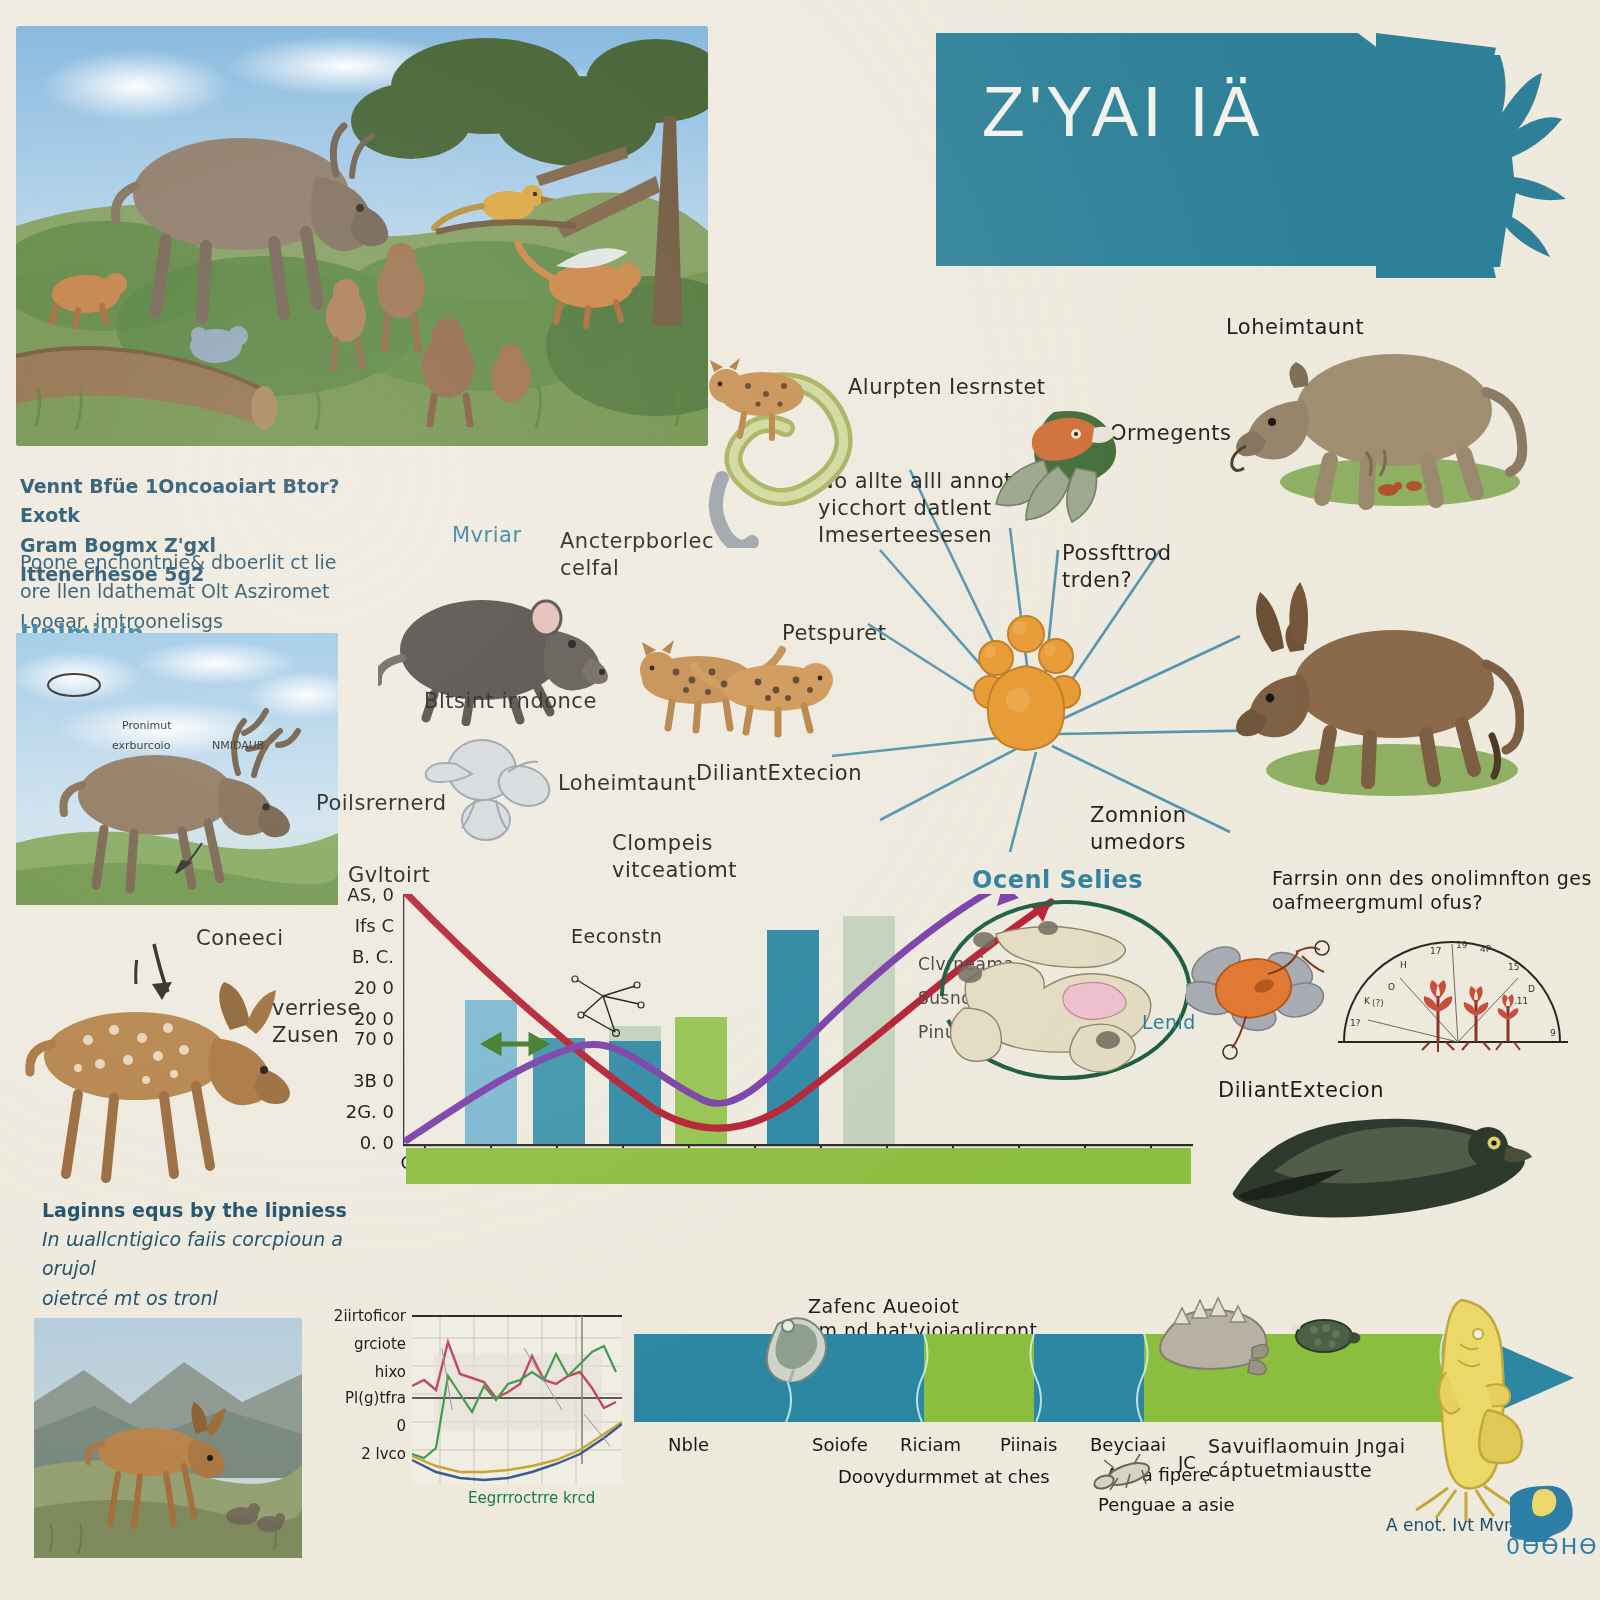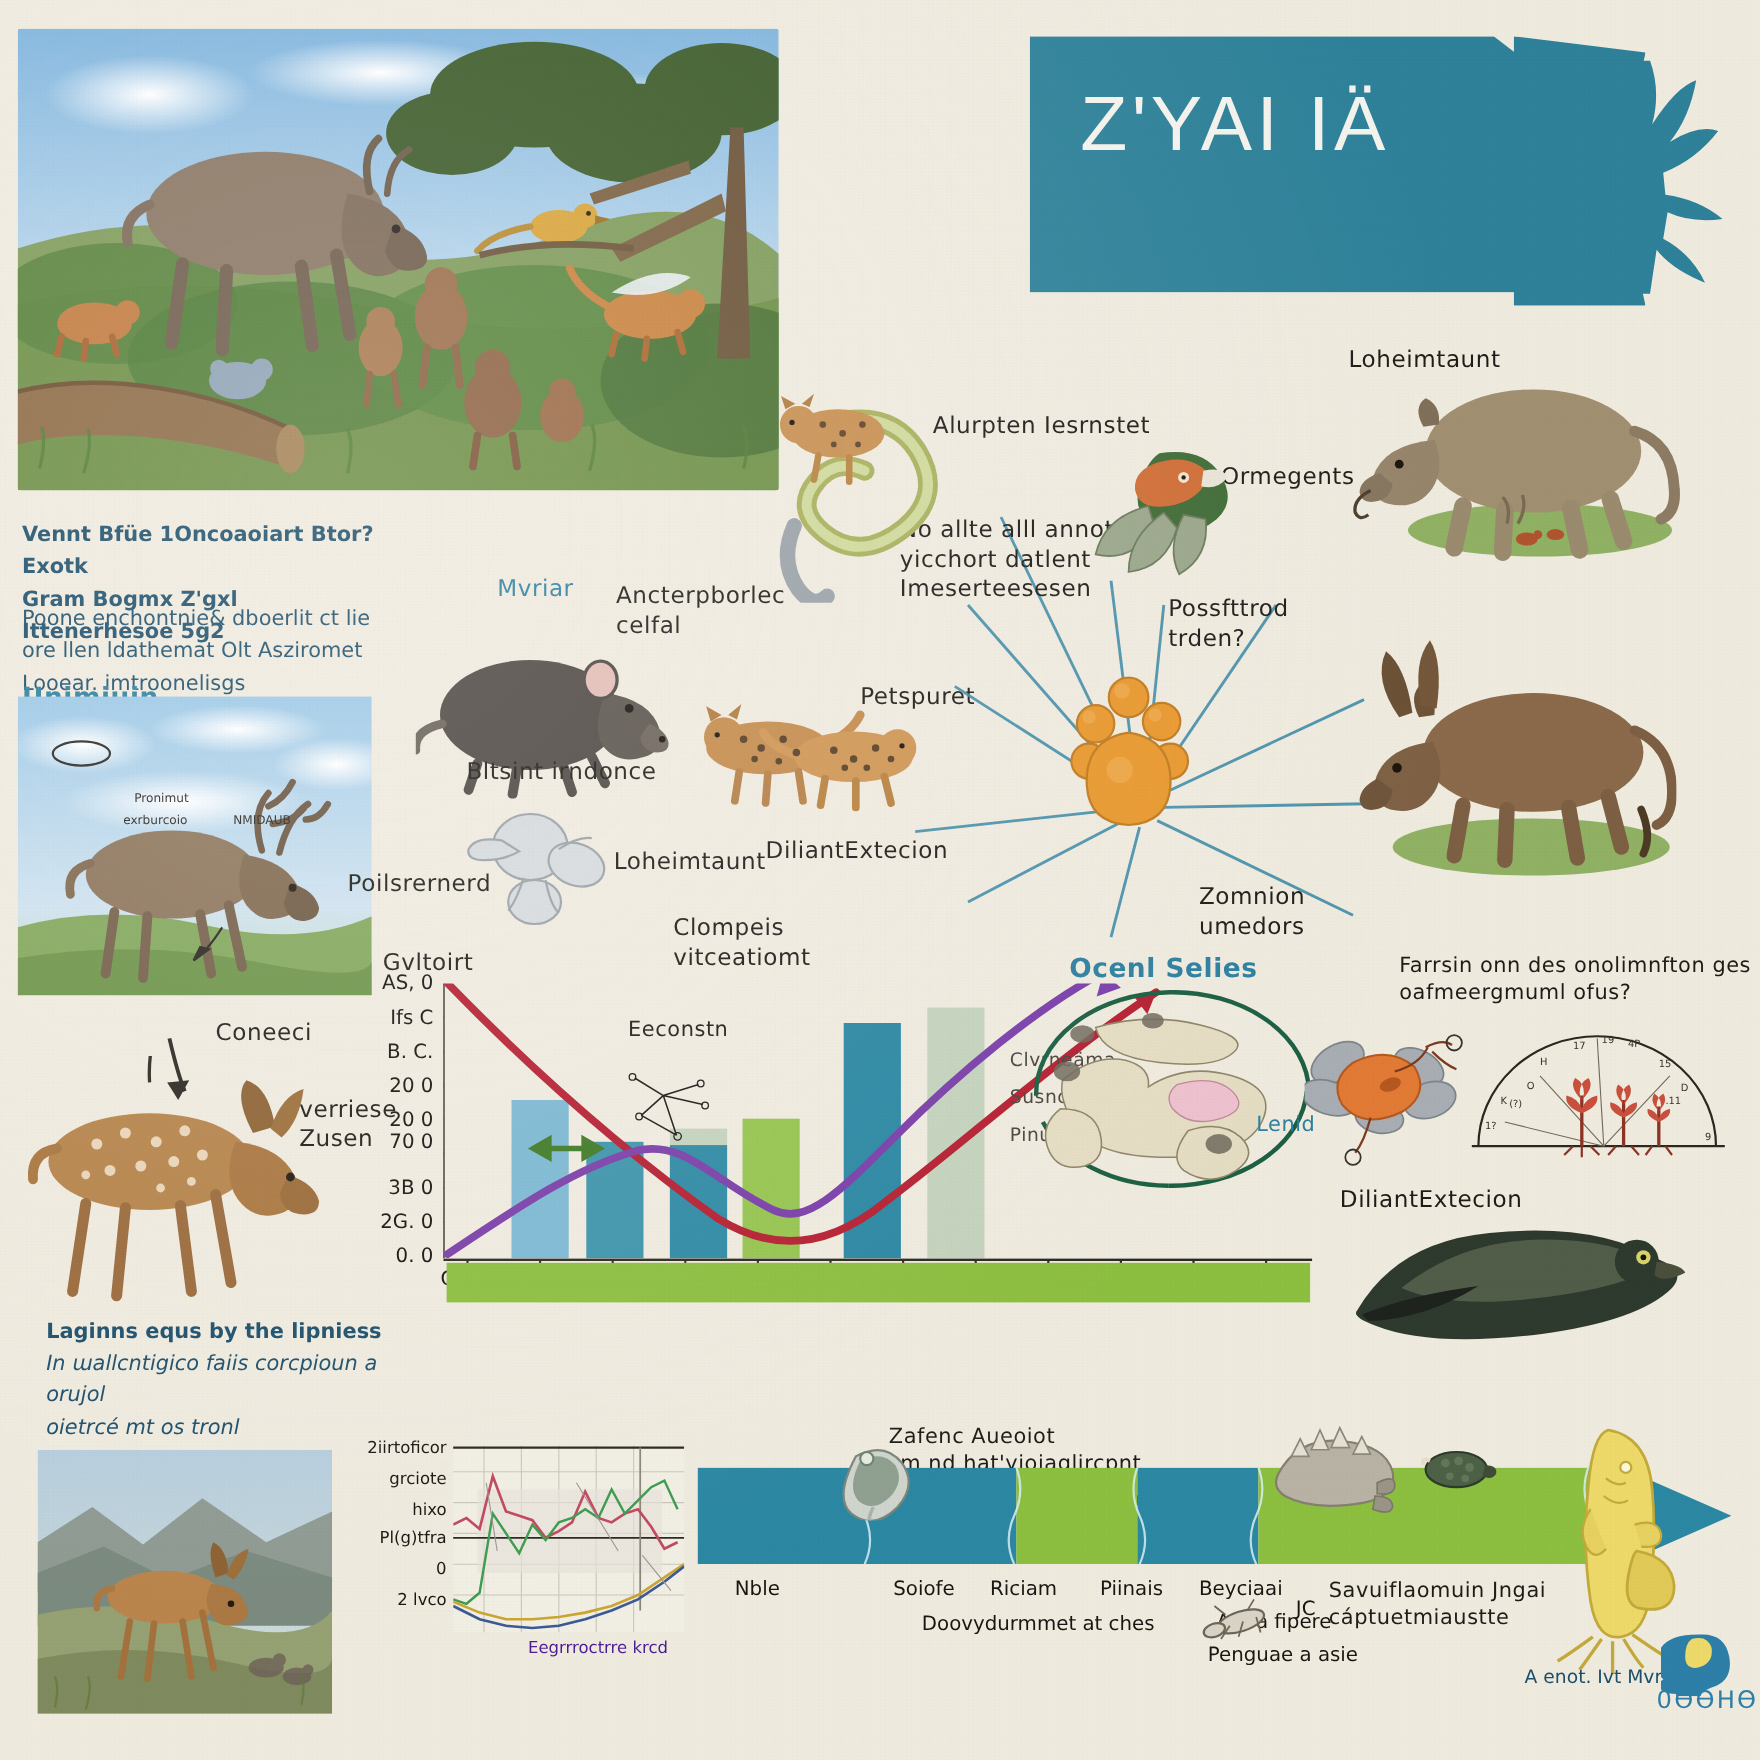--- a/index.html
+++ b/index.html
@@ -90,21 +90,21 @@
   }
 
   
   #line-chart{ left:334px; top:1282px; width:300px; height:245px; }
   #lc-title{ position:absolute; left:6px; top:0; }
   .lc-ytick{
     position:absolute; right:100%; margin-right:6px;
     font-family:"DejaVu Sans", sans-serif; font-size:15px; color:#1a1814;
     white-space:nowrap; transform:translateY(-50%);
   }
-  #lc-xlabel{ position:absolute; left:146px; top:207px; font-family:"DejaVu Sans",sans-serif; font-size:15px; color:#4c1d95; }
+  #lc-xlabel{ position:absolute; left:134px; top:207px; font-family:"DejaVu Sans",sans-serif; font-size:15px; color:#15803d; }
 
   
   #timeline{ left:634px; top:1334px; width:940px; height:88px; }
   .tl-label{
     position:absolute; font-family:"DejaVu Sans", sans-serif;
     font-size:18px; color:#191713; white-space:nowrap;
   }
   
   #footer-text{ left:1386px; top:1512px; }
   #footer-logo{ left:1510px; top:1480px; }

